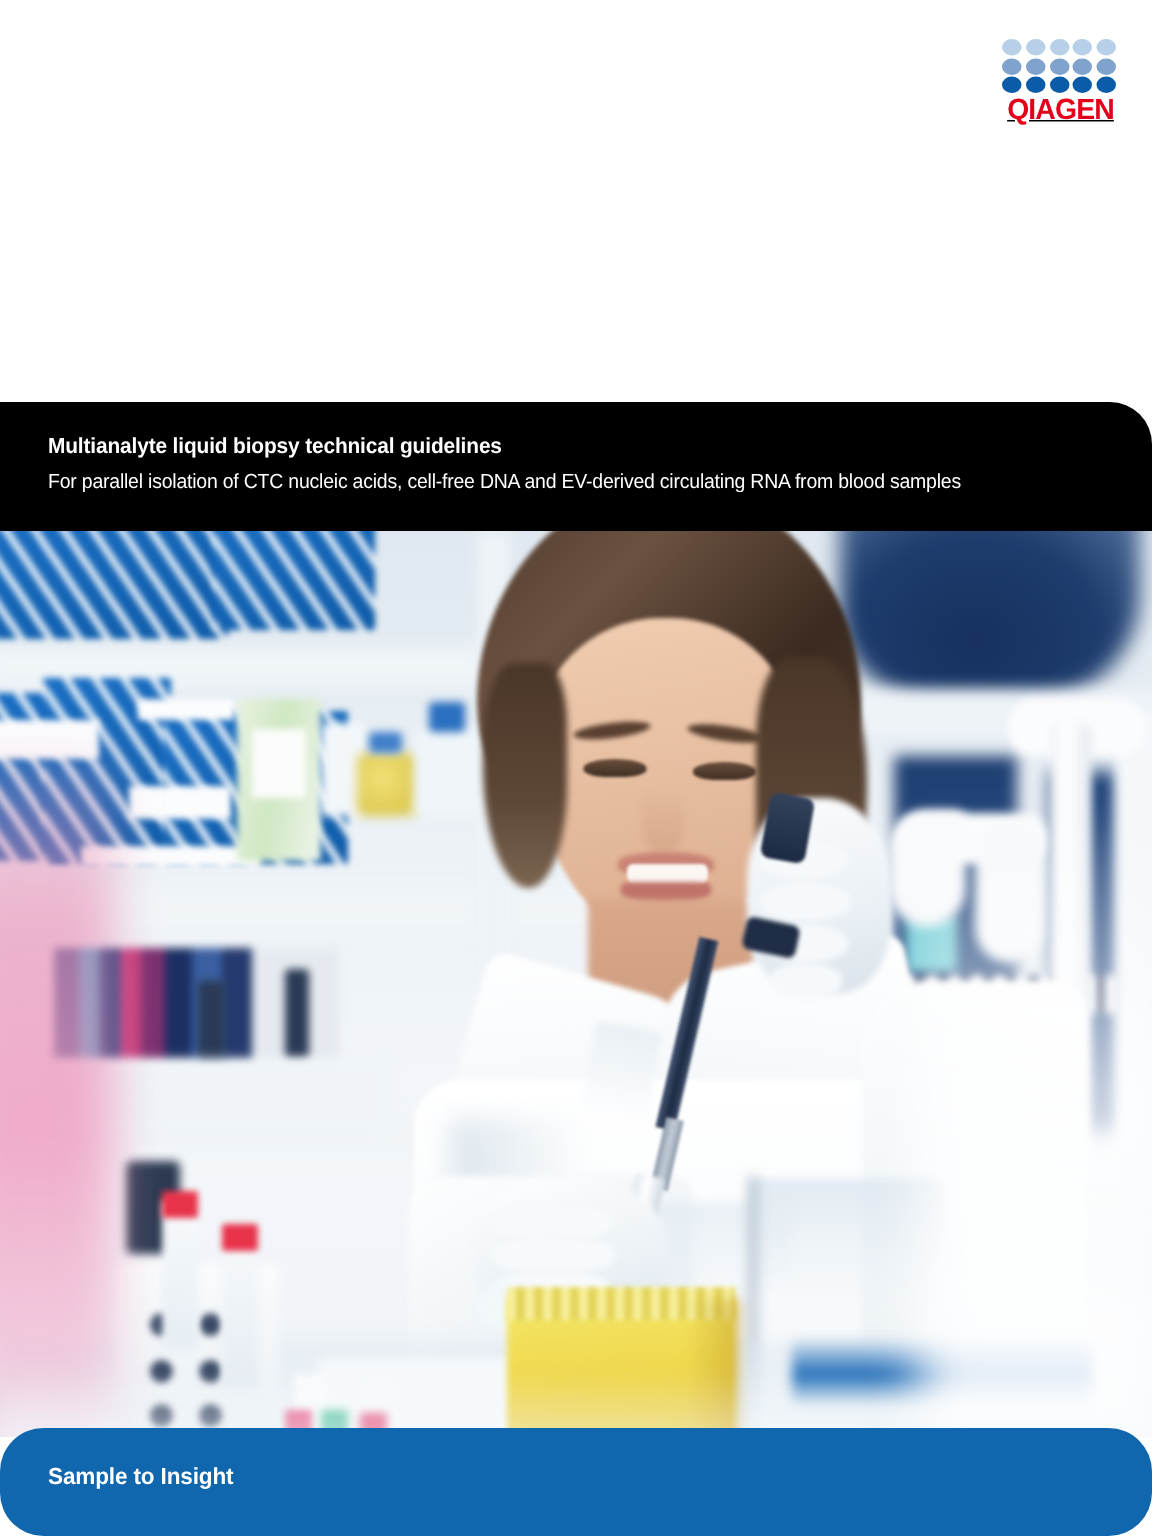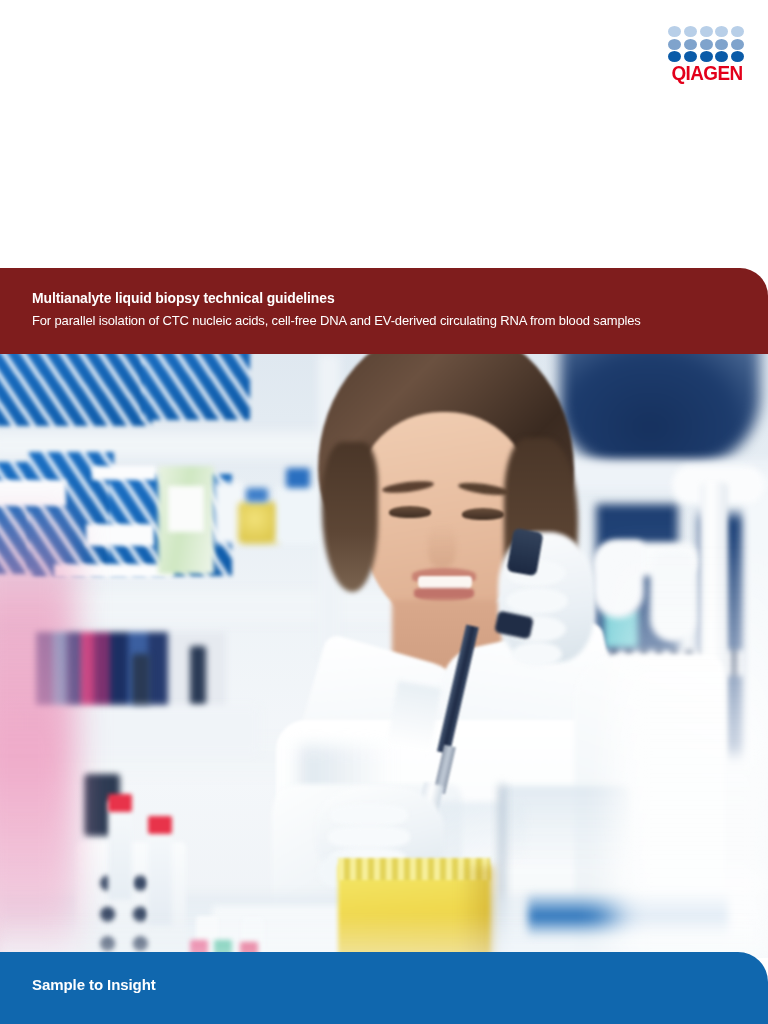--- a/index.html
+++ b/index.html
@@ -21,20 +21,21 @@
     overflow: hidden;
   }
 
   
   .logo {
     position: absolute;
     top: 26px;
     right: 22px;
     width: 78px;
     text-align: center;
+    text-decoration: underline;
   }
   .logo-dots {
     display: block;
     width: 76px;
   }
   .logo-row {
     display: flex;
     justify-content: space-between;
     margin-bottom: 1.5px;
   }
@@ -596,20 +597,21 @@
   }
 
   
   .footer {
     position: absolute;
     left: 0;
     bottom: 0;
     width: 768px;
     height: 72px;
     border-top-right-radius: 30px;
+    border-radius: 29px;
   }
   .footer-text {
     position: absolute;
     left: 32px;
     top: 24px;
     font-family: "Liberation Sans", sans-serif;
     font-weight: bold;
     font-size: 15.5px;
     color: #ffffff;
     letter-spacing: -0.1px;
@@ -643,21 +645,21 @@
         <span class="logo-dot" style="background:#0A5BA8"></span>
         <span class="logo-dot" style="background:#0A5BA8"></span>
         <span class="logo-dot" style="background:#0A5BA8"></span>
         <span class="logo-dot" style="background:#0A5BA8"></span>
       </span>
     </span>
     <span class="logo-word" style="color:#E3001B">QIAGEN</span>
   </div>
 
 
-  <div class="banner" style="background:#7f1d1d">
+  <div class="banner" style="background:#000000">
     <div class="banner-head">Multianalyte liquid biopsy technical guidelines</div>
     <div class="banner-sub">For parallel isolation of CTC nucleic acids, cell-free DNA and EV-derived circulating RNA from blood samples</div>
   </div>
 
   <div class="photo">
     <div class="ph ph-base"></div>
 
     <div class="shelf shelf-a"></div>
     <div class="shelf shelf-b"></div>
     <div class="shelf shelf-c"></div>

